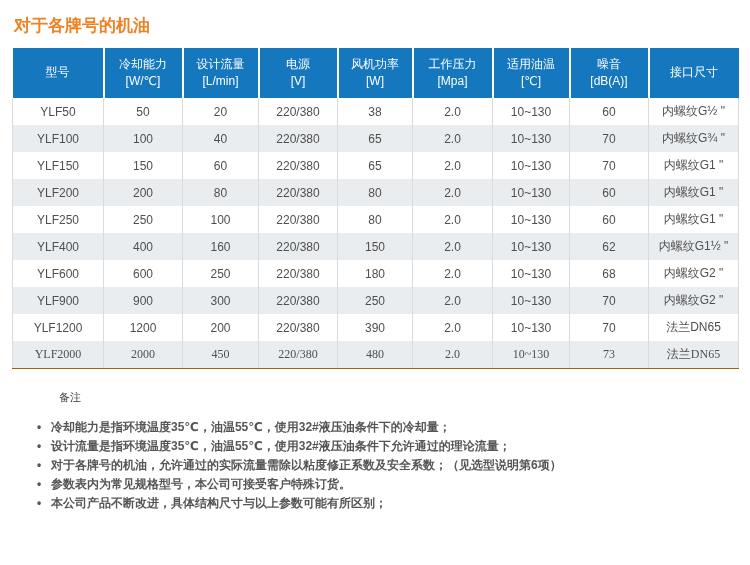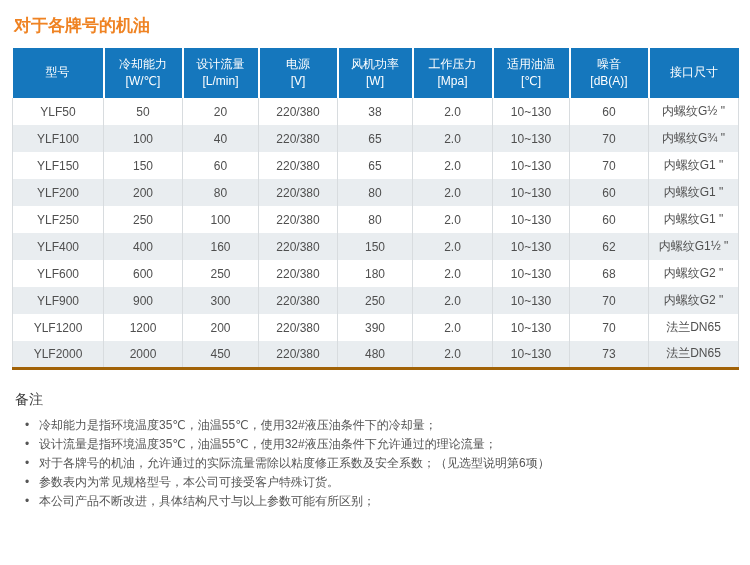--- a/index.html
+++ b/index.html
@@ -43,32 +43,34 @@
     padding: 0 2px;
     text-align: center;
     vertical-align: middle;
     font-size: 12px;
     color: #4f4f4f;
     border-right: 1px solid #d8dcdf;
     background: #ffffff;
   }
   tbody td:first-child { border-left: 1px solid #d8dcdf; }
   tbody tr:nth-child(even) td { background: var(--row-alt-bg, #e9edf0); }
-  tbody tr:last-child td { border-bottom: 3px solid #a16207; }
+  tbody tr:last-child td { border-bottom: 1px solid #a16207; font-family: Liberation Serif, serif; }
 
   .notes { margin: 21px 0 0 3px; }
   .notes-title {
-    font-size: 14px;
+    font-size: 11px;
     color: #3c3c3c;
     margin-bottom: 10px;
+    margin-left: 44px;
   }
   ul.notes-list {
     list-style: none;
-    margin: 4px;
+    margin: 16px;
     padding: 0 0 0 6px;
+    font-weight: bold;
   }
   ul.notes-list li {
     position: relative;
     padding-left: 14px;
     font-size: 12px;
     line-height: 12px;
     color: #555555;
     margin-bottom: 7px;
   }
   ul.notes-list li::before {

